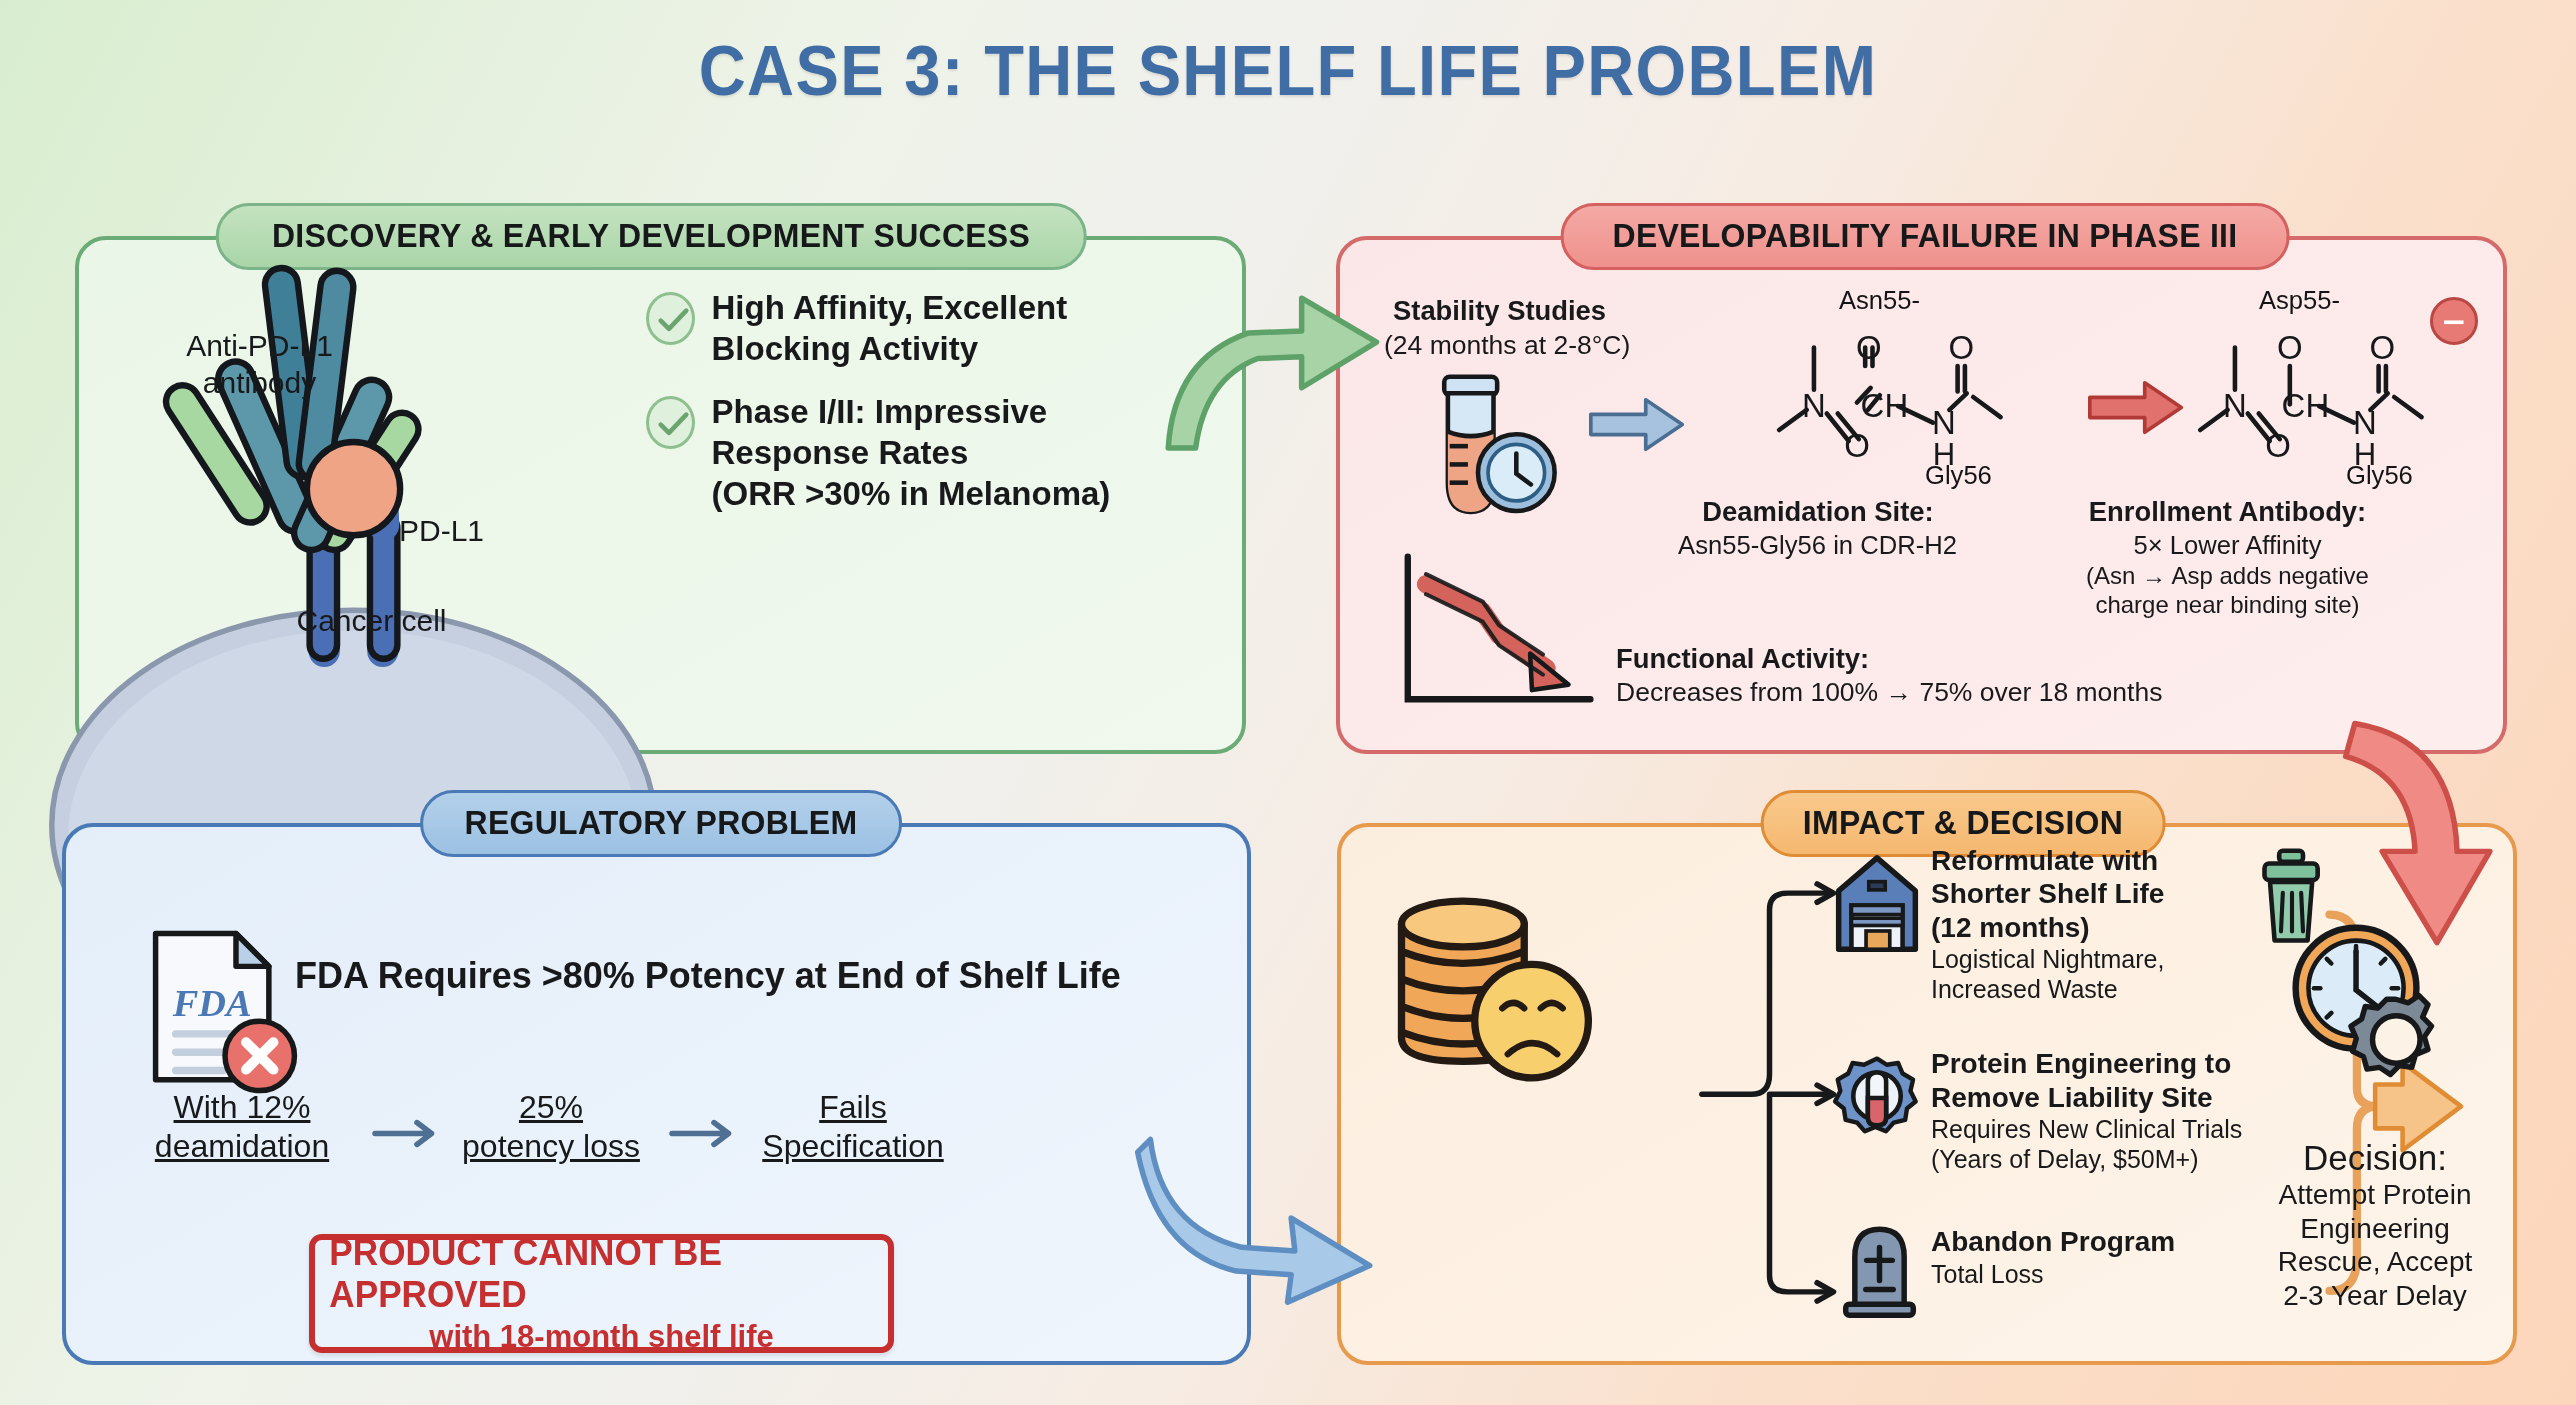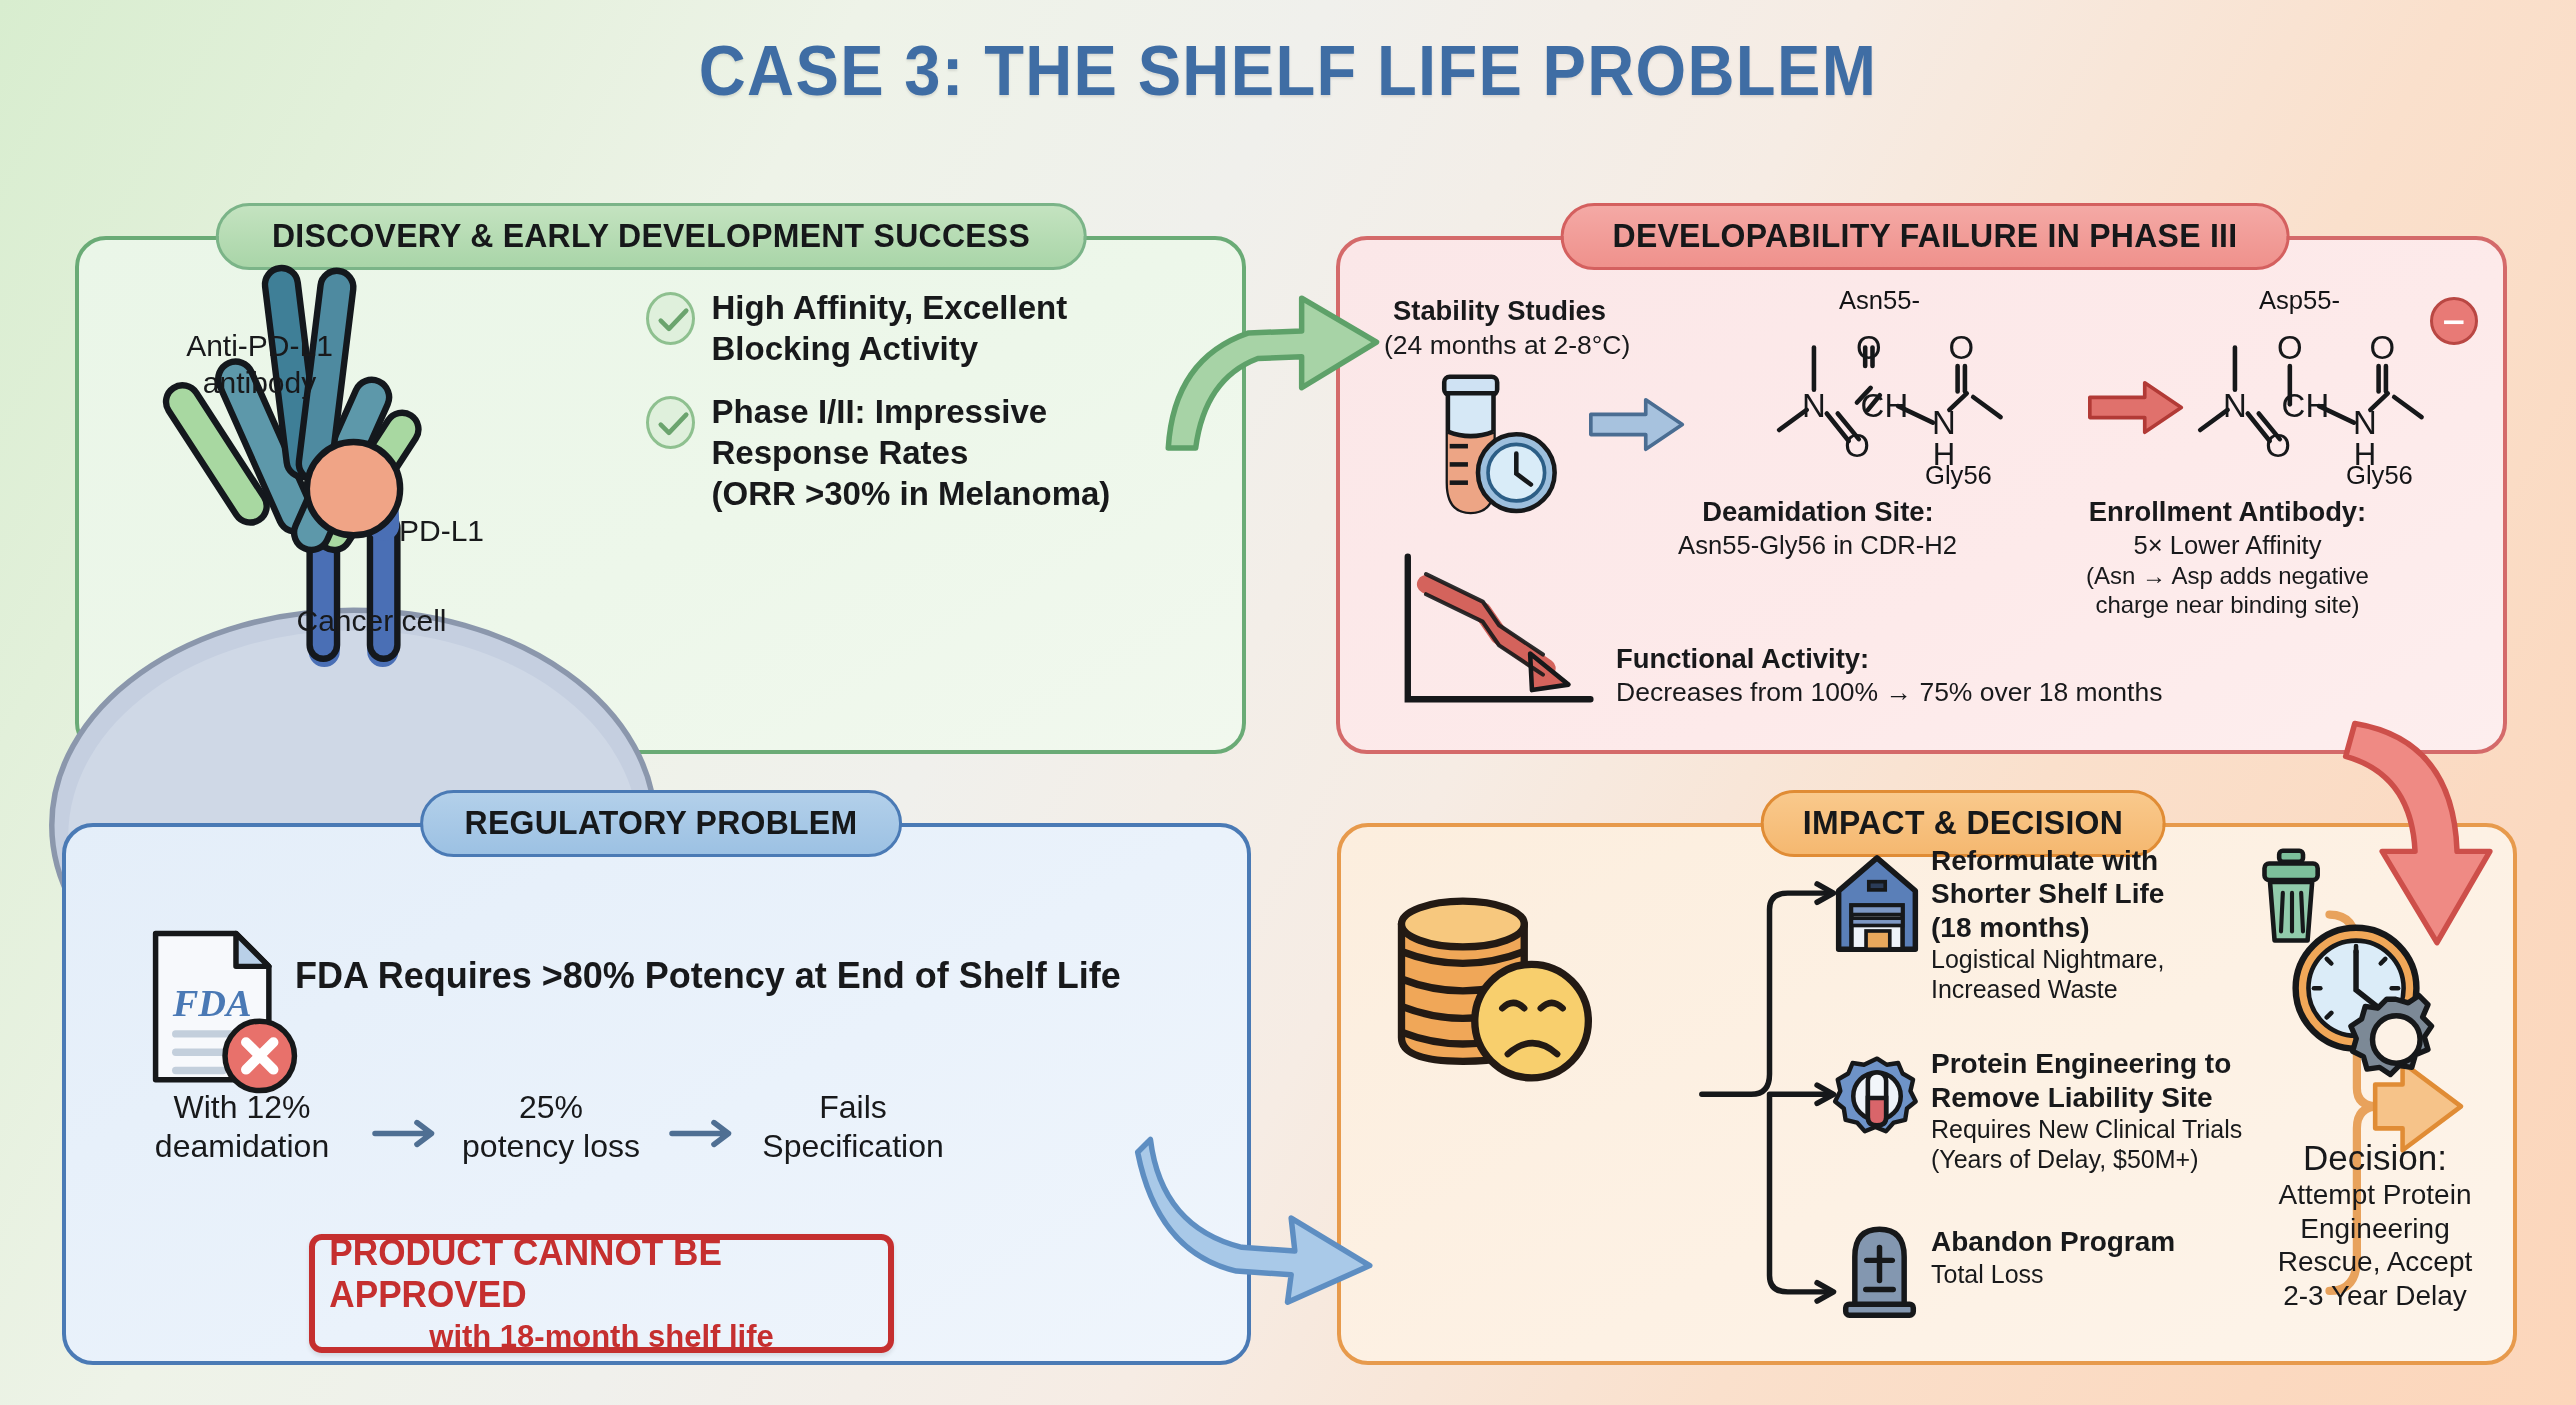--- a/index.html
+++ b/index.html
@@ -91,21 +91,21 @@
   #deamab-s { left:686px; top:291px; width:403px; text-align:center; font-size:25.6px; }
   #deamab-n { left:677px; top:322px; width:421px; text-align:center; font-size:24px; line-height:1.2; }
   #func-h { left:276px; top:403px; font-size:27.4px; font-weight:bold; }
   #func-s { left:276px; top:437px; font-size:26.5px; }
   .chemlabel { position:absolute; font-family:"Liberation Sans", sans-serif; font-size:25.6px; color:#131416; }
 
   
   #fda-req { position:absolute; left:229px; top:128px; font-size:36px; font-weight:bold;
              font-family:"Liberation Sans", sans-serif; color:#18191b; }
   .flowcell { position:absolute; text-align:center; font-family:"Liberation Sans", sans-serif;
-              font-size:32px; line-height:1.23; color:#18191b; }
+              font-size:32px; line-height:1.23; color:#18191b;text-decoration:underline; }
   #fc1 { left:48px; top:261px; width:256px; }
   #fc2 { left:366px; top:261px; width:238px; }
   #fc3 { left:668px; top:261px; width:238px; }
   #stamp { position:absolute; left:243px; top:407px; width:585px; height:119px;
            border:6.4px solid #c52f2f; border-radius:12.8px; background:transparent;
            display:flex; flex-direction:column; align-items:center; justify-content:center;
            box-shadow:0 2.7px 4.6px rgba(0,0,0,.10); }
   #stamp .l1 { font-family:"Liberation Sans", sans-serif; font-weight:bold; font-size:37px; color:#c52f2f; transform:scaleX(.95); }
   #stamp .l2 { font-family:"Liberation Sans", sans-serif; font-weight:bold; font-size:31px; color:#c52f2f; margin-top:2.7px; }
 
@@ -420,21 +420,21 @@
       <rect x="6" y="18" width="58" height="18" rx="5" fill="#7dc09b" stroke="#16181a" stroke-width="5"></rect>
       <path d="M12 38 L58 38 L53 102 L17 102 Z" fill="#91cbab" stroke="#16181a" stroke-width="5" stroke-linejoin="round"></path>
       <line x1="26" y1="50" x2="24" y2="92" stroke="#16181a" stroke-width="4.5" stroke-linecap="round"></line>
       <line x1="36" y1="50" x2="36" y2="92" stroke="#16181a" stroke-width="4.5" stroke-linecap="round"></line>
       <line x1="46" y1="50" x2="48" y2="92" stroke="#16181a" stroke-width="4.5" stroke-linecap="round"></line>
     </svg>
   </div>
   <div class="opt" id="opt1">
     <div class="h">Reformulate with</div>
     <div class="h">Shorter Shelf Life</div>
-    <div class="h">(18 months)</div>
+    <div class="h">(12 months)</div>
     <div class="s">Logistical Nightmare,</div>
     <div class="s">Increased Waste</div>
   </div>
 
   <div class="abs" style="left:494px;top:227px;">
     <svg width="84" height="88" viewBox="0 0 92 96">
       <path d="M46 4 L57 11 L70 9 L75 21 L87 28 L84 41 L90 53 L80 61 L78 74 L65 77 L56 87 L44 82 L32 87 L23 77 L10 74 L8 61 L-2 53 L4 41 L1 28 L13 21 L18 9 L31 11 Z" transform="translate(2,1) scale(0.96)" fill="#6e93c8" stroke="#16181a" stroke-width="5" stroke-linejoin="round"></path>
       <circle cx="46" cy="46" r="26" fill="#eef3f9" stroke="#16181a" stroke-width="5"></circle>
       <rect x="36" y="20" width="20" height="58" rx="9" fill="#f2f6fa" stroke="#16181a" stroke-width="5"></rect>
       <path d="M36 48 L36 69 Q36 78 46 78 Q56 78 56 69 L56 48 Z" fill="#d9656a" stroke="#16181a" stroke-width="5"></path>

